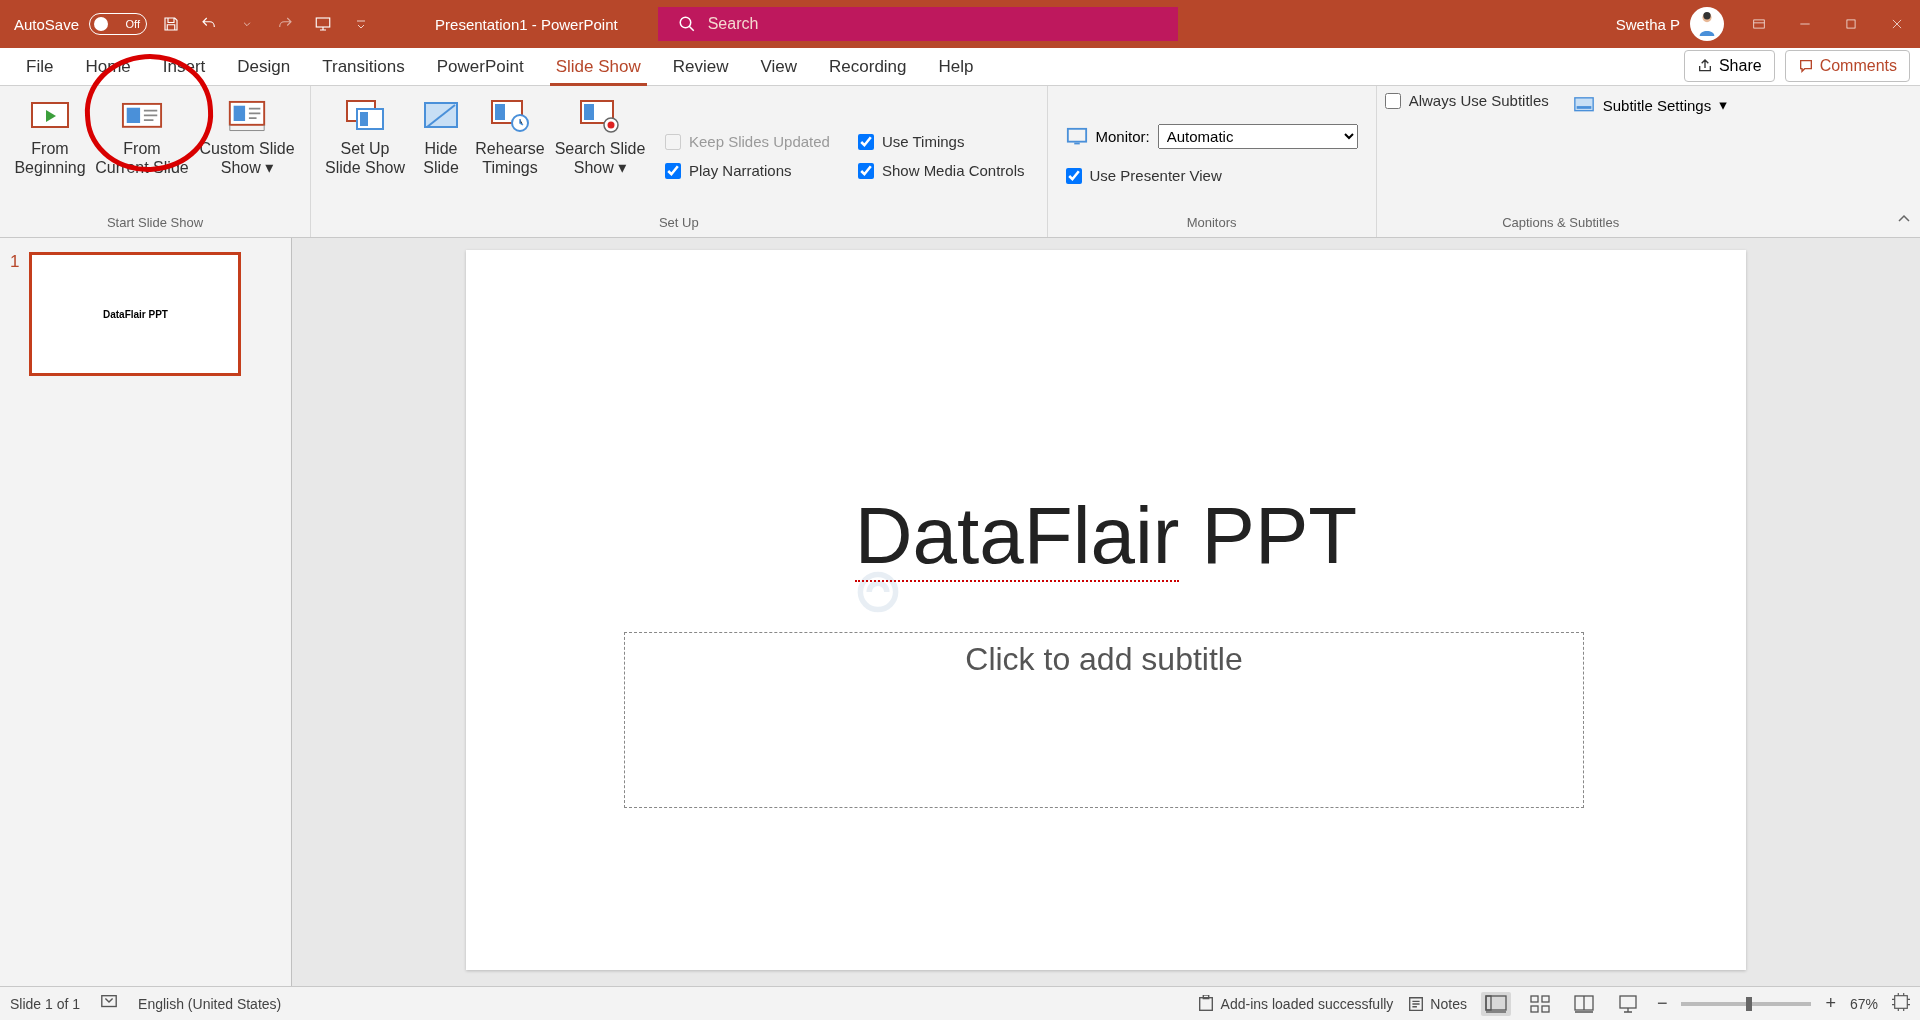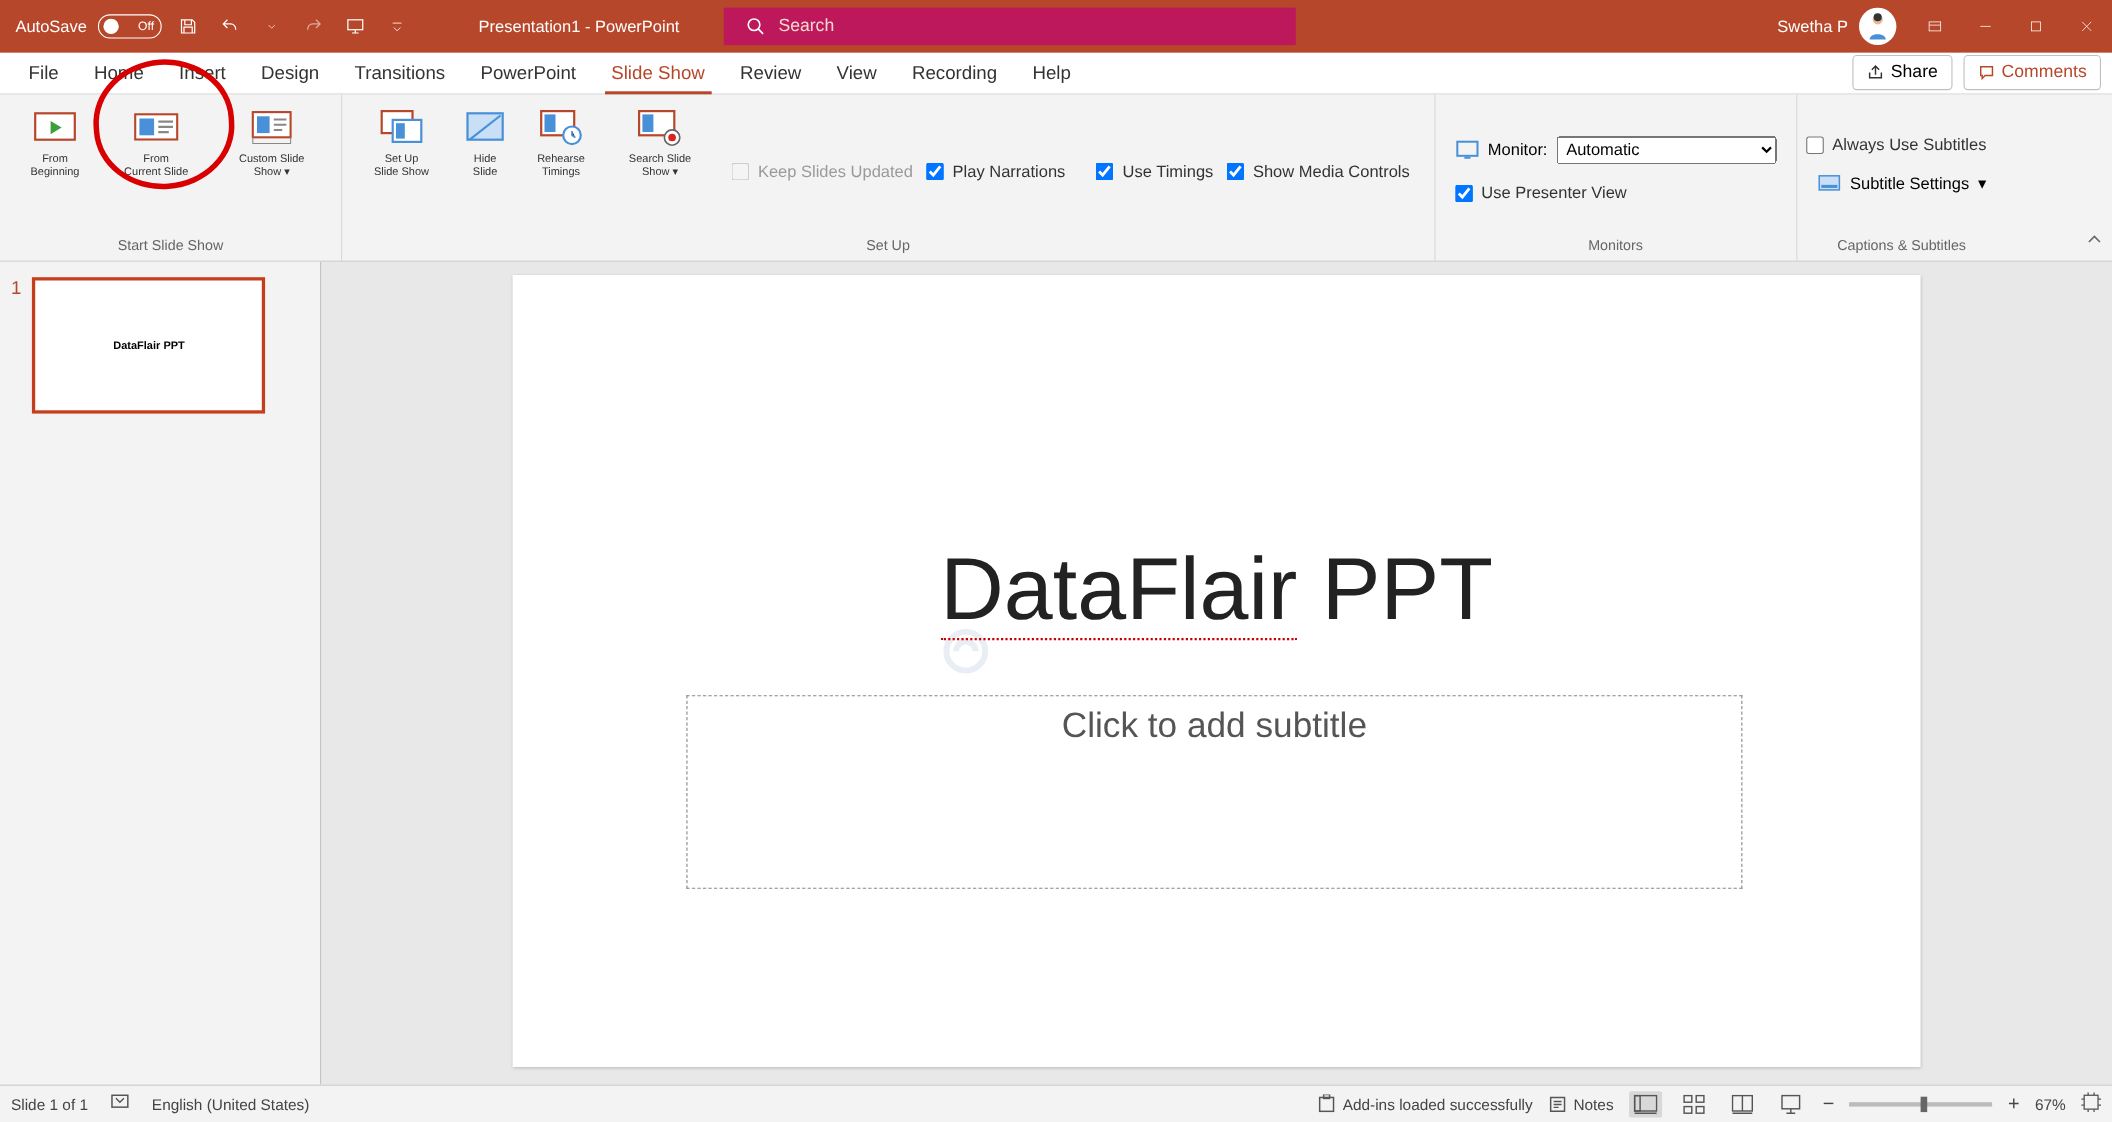--- a/index.html
+++ b/index.html
@@ -32,22 +32,22 @@
 .pill-btn { height:32px; border:1px solid #c0c0c0; border-radius:4px; display:flex; align-items:center; gap:6px; padding:15px 12px; font-size:16px; cursor:pointer;text-align:center; }
 .pill-btn svg { width:16px; height:16px; }
 
 
 .ribbon { height:152px; background:#F3F3F3; display:flex; border-bottom:1px solid #c8c8c8; position:relative; }
 .rgroup { display:flex; flex-direction:column; align-items:center; padding:6px 8px 2px; border-right:1px solid #d8d8d8; }
 .rgroup .btns { display:flex; flex:1; }
 .rgroup .glabel { font-size:13px; color:#666; padding:3px 0 5px; }
 .bigbtn { display:flex; flex-direction:column; align-items:center; width:84px; padding-top:5px; cursor:pointer; gap:4px; }
 .bigbtn .icn { width:42px; height:38px; display:flex; align-items:center; justify-content:center; }
-.bigbtn .lbl { font-size:10px; text-align:center; color:#333; line-height:1.2; }
-.checks { display:flex; justify-content:center; gap:12px; padding:8px 14px 0; }
+.bigbtn .lbl { font-size:16px; text-align:center; color:#333; line-height:1.2; }
+.checks { display:flex; flex-direction:column; justify-content:center; gap:12px; padding:8px 14px 0; }
 .chk { display:flex; align-items:center; gap:8px; font-size:15px; color:#333; cursor:pointer; }
 .chk input { width:16px; height:16px; }
 .chk.disabled { color:#9a9a9a; }
 .monrow { display:flex; align-items:center; gap:8px; font-size:15px; padding:4px 10px; }
 .monrow select { font-size:15px; padding:2px 4px; width:200px; }
 .collapse-caret { position:absolute; right:8px; bottom:6px; cursor:pointer; }
 
 
 .redcircle { position:absolute; left:85px; top:54px; width:128px; height:118px; border:5px solid #D80000; border-radius:50%/48%; transform:rotate(-4deg); pointer-events:none; z-index:5; }
 
@@ -312,21 +312,21 @@
       </div>
       <label class="chk" style="padding-left:10px">
           <input type="checkbox" checked="" style="">
           <span>Use Presenter View</span>
         </label>
     </div>
     <div class="glabel">Monitors</div>
   </div>
 
   <div class="rgroup" style="border-right:none">
-    <div class="btns" style="flex-direction:column;justify-content:center;gap:14px;align-items:flex-start">
+    <div class="btns" style="flex-direction:row;justify-content:center;gap:14px;align-items:flex-start">
       <label class="chk">
           <input type="checkbox" style="">
           <span>Always Use Subtitles</span>
         </label>
       <div class="monrow" style="cursor:pointer">
         <svg viewBox="0 0 24 20" width="22">
             <rect x="2" y="2" width="20" height="14" fill="#C8DFF5" stroke="#4A90D9" stroke-width="1.5"></rect>
             <rect x="4" y="11" width="16" height="3" fill="#4A90D9"></rect>
           </svg>
         <span>Subtitle Settings</span>

